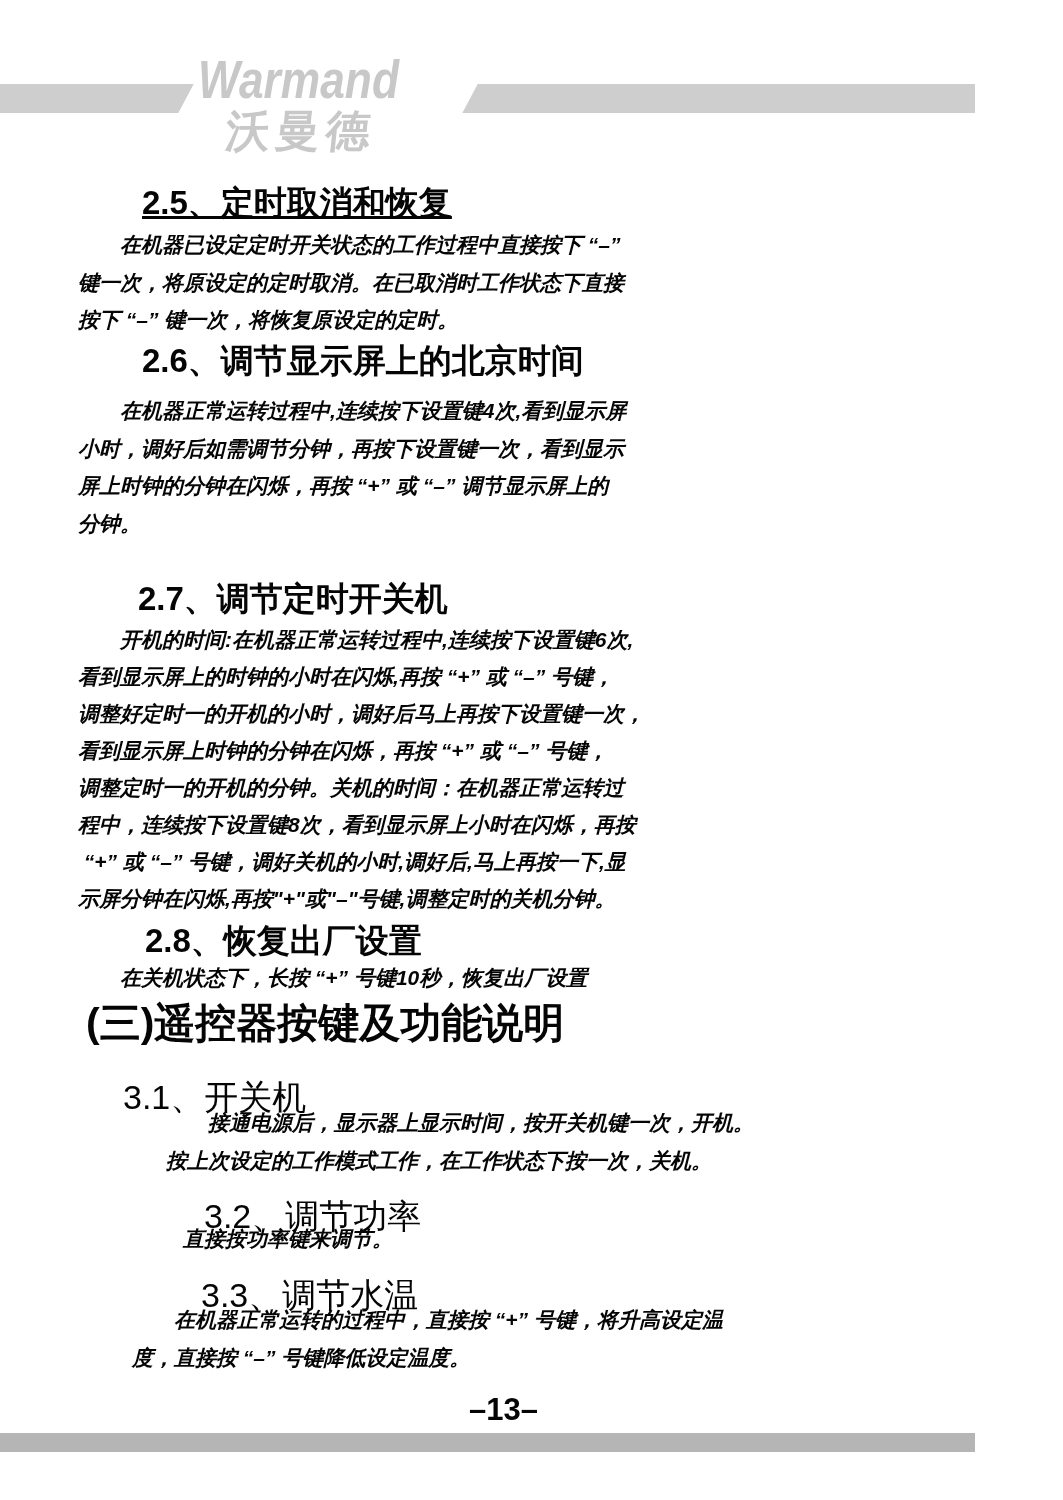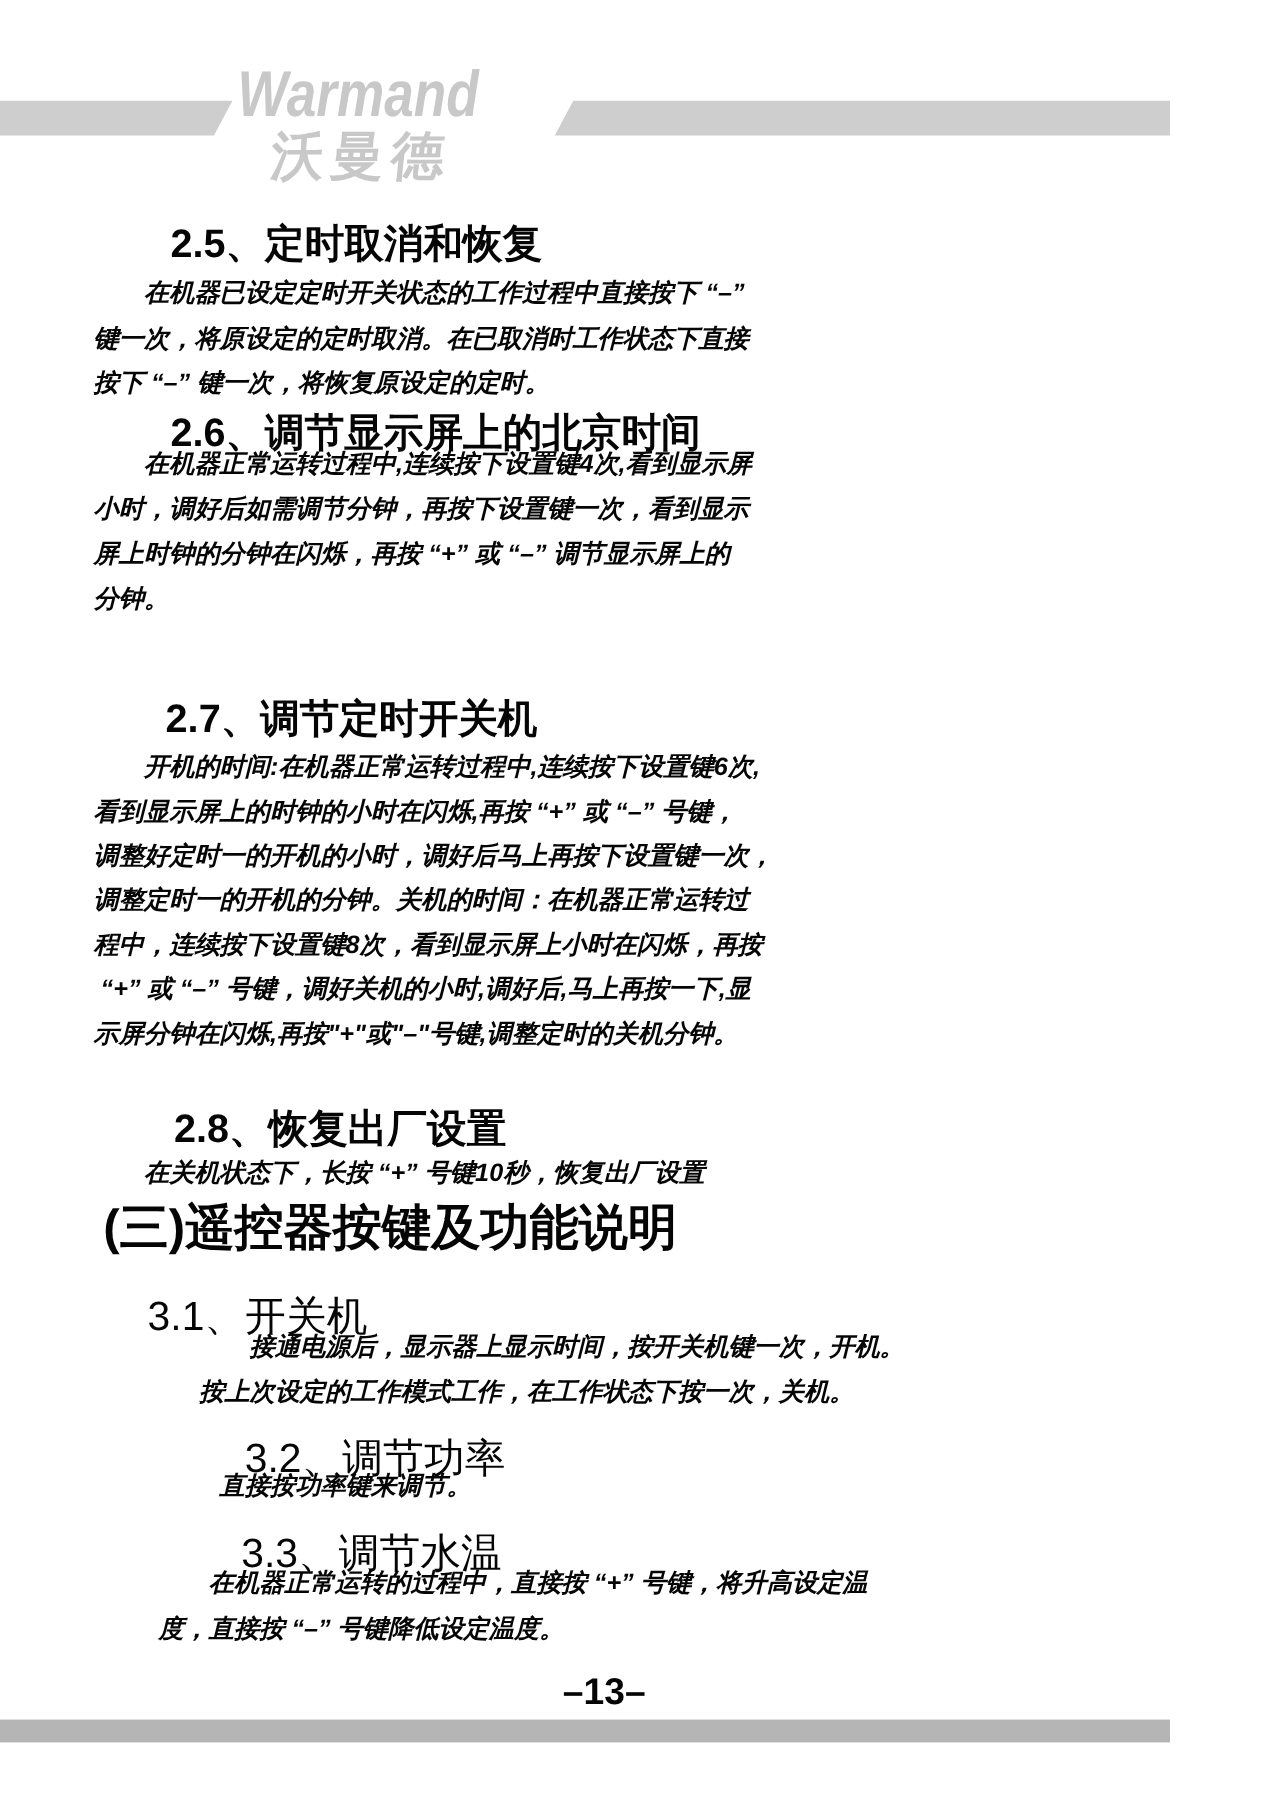--- a/index.html
+++ b/index.html
@@ -38,24 +38,24 @@
   .h2x{
     position:absolute;margin:0;
     font-size:33px;font-weight:900;line-height:40px;white-space:pre;
   }
   .h3x{
     position:absolute;margin:16px;
     font-size:34px;font-weight:400;line-height:40px;white-space:pre;
   }
   .body{position:absolute;font-size:21px;font-weight:700;line-height:37.5px;font-style:italic;}
   .body .line{white-space:pre;}
-  #h25{left:142px;top:183px;}
+  #h25{left:142px;top:183px;text-decoration:underline;}
   #b25{left:78px;top:226px;}
   #h26{left:142px;top:341px;}
-  #b26{left:78px;top:368px;}
+  #b26{left:78px;top:392px;}
   #h27{left:138px;top:579px;}
   #b27{left:78px;top:621px;line-height:37px;}
   #h28{left:145px;top:921px;}
   #b28{left:78px;top:959px;}
   #h3 {position:absolute;margin:0;left:86px;top:1000px;
        font-size:41px;font-weight:700;line-height:46px;white-space:pre;}
   #h31{left:107px;top:1061px;}
   #b31{left:130px;top:1104px;margin-left:36px;}
   #h32{left:188px;top:1180px;}
   #b32{left:183px;top:1220px;}
@@ -99,20 +99,21 @@
         <div class="line">小时，调好后如需调节分钟，再按下设置键一次，看到显示</div>
         <div class="line">屏上时钟的分钟在闪烁，再按 “+” 或 “–” 调节显示屏上的</div>
         <div class="line">分钟。</div>
       </div>
 
     <h2 class="h2x" id="h27">2.7、调节定时开关机</h2>
     <div class="body" id="b27">
         <div class="line">　　开机的时间:在机器正常运转过程中,连续按下设置键6次,</div>
         <div class="line">看到显示屏上的时钟的小时在闪烁,再按 “+” 或 “–” 号键，</div>
         <div class="line">调整好定时一的开机的小时，调好后马上再按下设置键一次，</div>
+        <div class="line">看到显示屏上时钟的分钟在闪烁，再按 “+” 或 “–” 号键，</div>
         <div class="line">调整定时一的开机的分钟。关机的时间：在机器正常运转过</div>
         <div class="line">程中，连续按下设置键8次，看到显示屏上小时在闪烁，再按</div>
         <div class="line"> “+” 或 “–” 号键，调好关机的小时,调好后,马上再按一下,显</div>
         <div class="line">示屏分钟在闪烁,再按"+"或"–"号键,调整定时的关机分钟。</div>
       </div>
 
     <h2 class="h2x" id="h28">2.8、恢复出厂设置</h2>
     <div class="body" id="b28">
         <div class="line">　　在关机状态下，长按 “+” 号键10秒，恢复出厂设置</div>
       </div>

